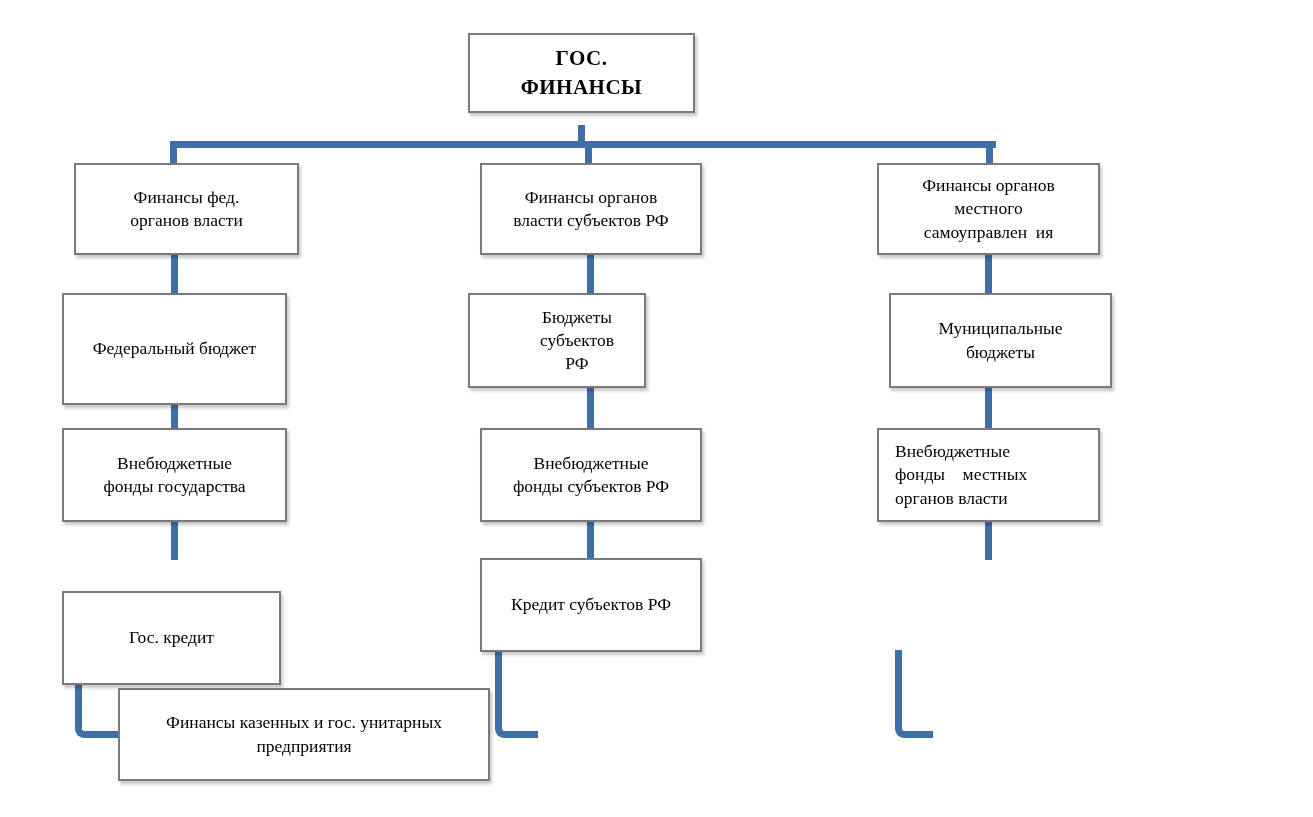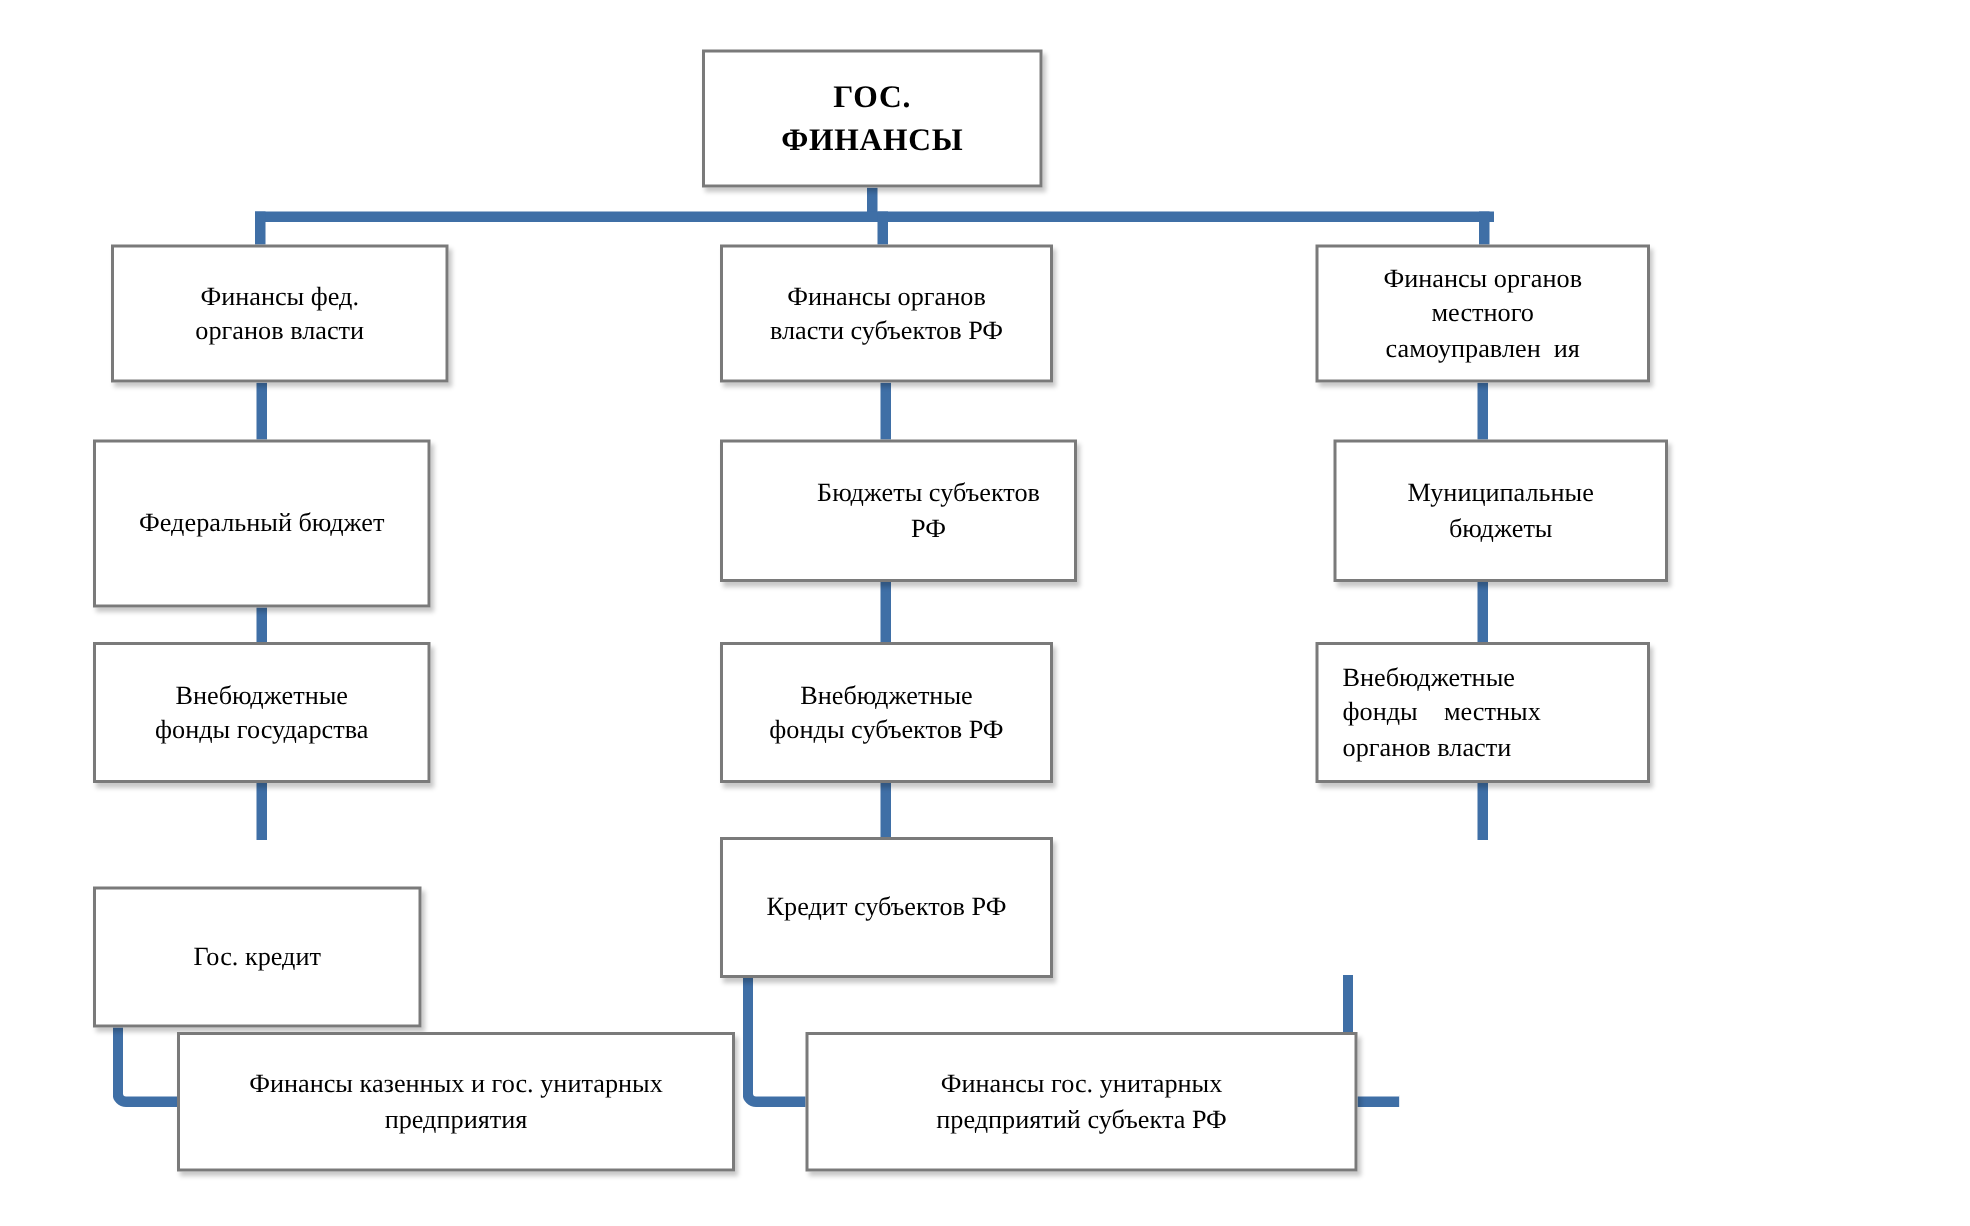--- a/index.html
+++ b/index.html
@@ -75,41 +75,39 @@
   <div class="conn" style="left:587px; top:522px; width:7px; height:38px;"></div>
 
   <div class="conn" style="left:985px; top:255px; width:7px; height:40px;"></div>
   <div class="conn" style="left:985px; top:388px; width:7px; height:42px;"></div>
   <div class="conn" style="left:985px; top:522px; width:7px; height:38px;"></div>
 
   <div class="elbow" style="left:75px;  top:650px; width:44px; height:88px;"></div>
   <div class="elbow" style="left:495px; top:650px; width:43px; height:88px;"></div>
   <div class="elbow" style="left:895px; top:650px; width:38px; height:88px;"></div>
 
-  <div class="node root" style="left:468px; top:33px; width:227px; height:92px;">ГОС.
+  <div class="node root" style="left:468px; top:33px; width:227px; height:80px;">ГОС.
 ФИНАНСЫ</div>
 
   <div class="node" style="left:62px; top:163px; width:225px; height:92px;margin-left:12px;">Финансы фед.
 органов власти</div>
   <div class="node" style="left:62px; top:293px; width:225px; height:112px;">Федеральный бюджет</div>
   <div class="node" style="left:62px; top:428px; width:225px; height:94px;">Внебюджетные
 фонды государства</div>
   <div class="node" style="left:62px; top:591px; width:219px; height:94px;">Гос. кредит</div>
   <div class="node" style="left:118px; top:688px; width:372px; height:93px;">Финансы казенных и гос. унитарных
 предприятия</div>
 
   <div class="node" style="left:480px; top:163px; width:222px; height:92px;">Финансы органов
 власти субъектов РФ</div>
-  <div class="node" style="left:480px; top:293px; width:238px; height:95px;padding-left:48px;">Бюджеты субъектов
+  <div class="node" style="left:468px; top:293px; width:178px; height:95px;padding-left:48px;">Бюджеты субъектов
 РФ</div>
   <div class="node" style="left:480px; top:428px; width:222px; height:94px;">Внебюджетные
 фонды субъектов РФ</div>
   <div class="node" style="left:480px; top:558px; width:222px; height:94px;">Кредит субъектов РФ</div>
-  <div class="node" style="left:537px; top:688px; width:368px; height:93px;">Финансы гос. унитарных
-предприятий субъекта РФ</div>
 
   <div class="node" style="left:877px; top:163px; width:223px; height:92px;">Финансы органов
 местного
 самоуправлен  ия</div>
   <div class="node" style="left:877px; top:293px; width:223px; height:95px;margin-left:12px;">Муниципальные
 бюджеты</div>
   <div class="node align-left" style="left:877px; top:428px; width:223px; height:94px;">Внебюджетные
 фонды    местных
 органов власти</div>
 

